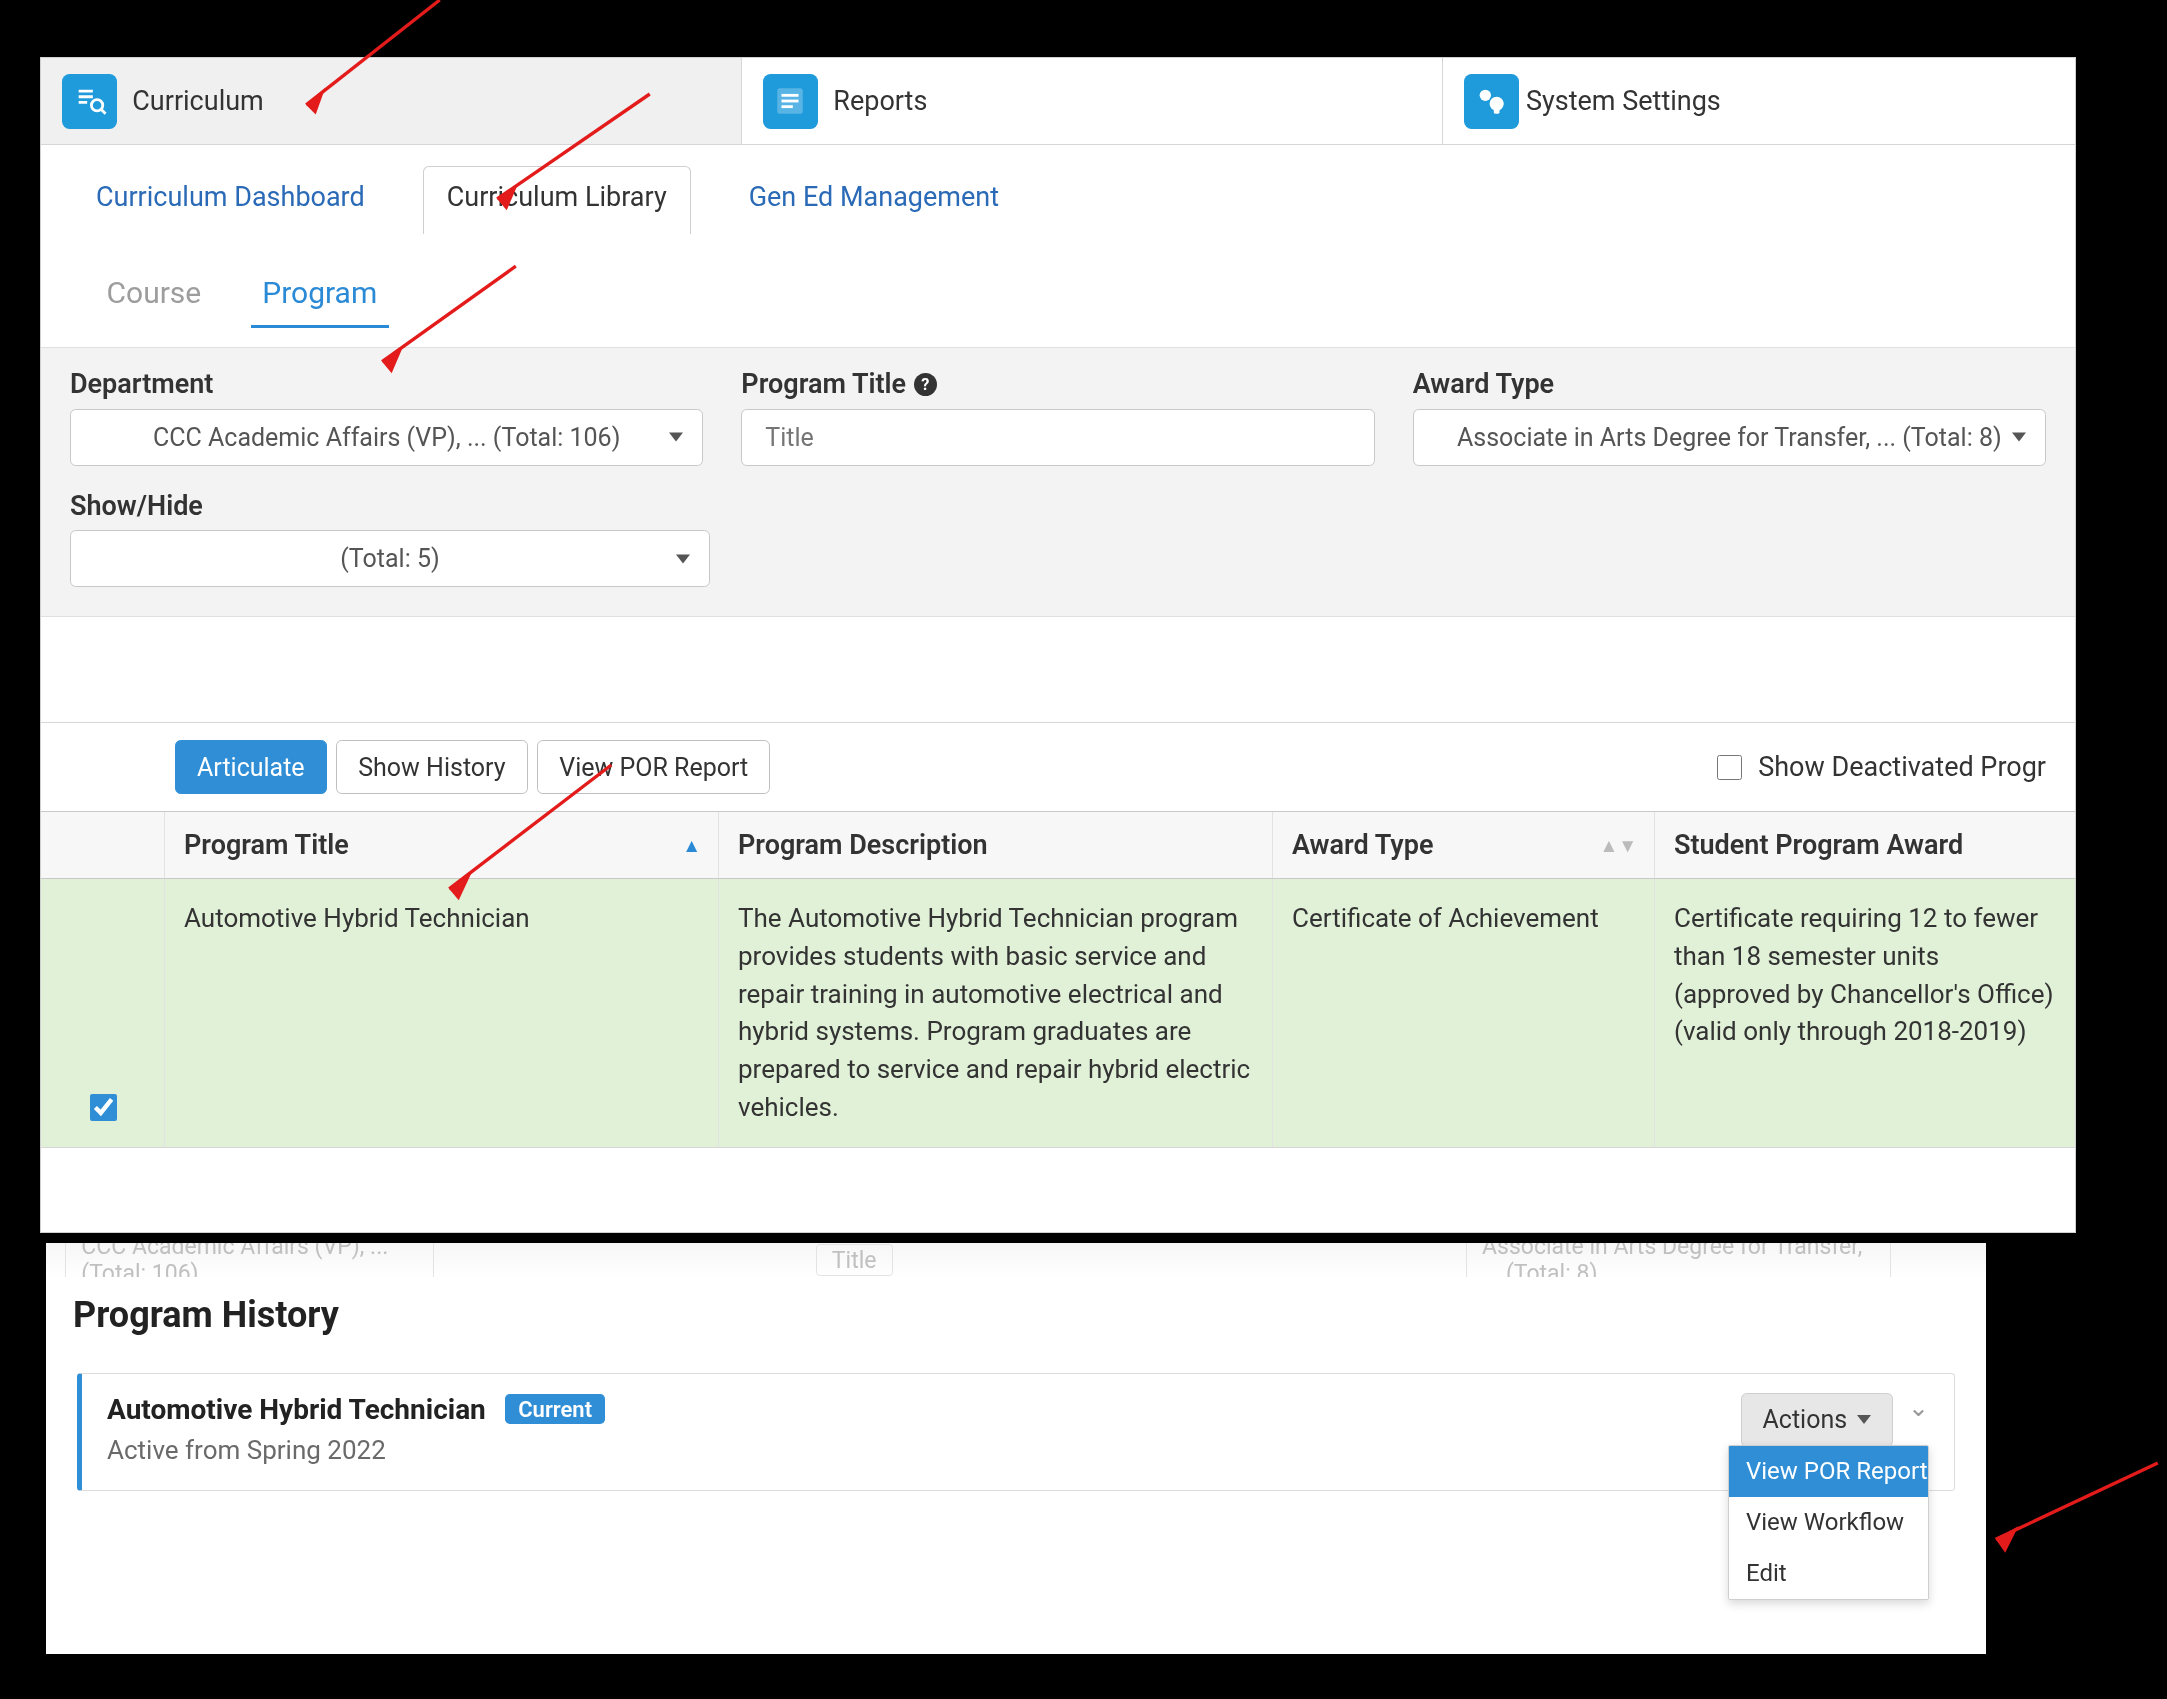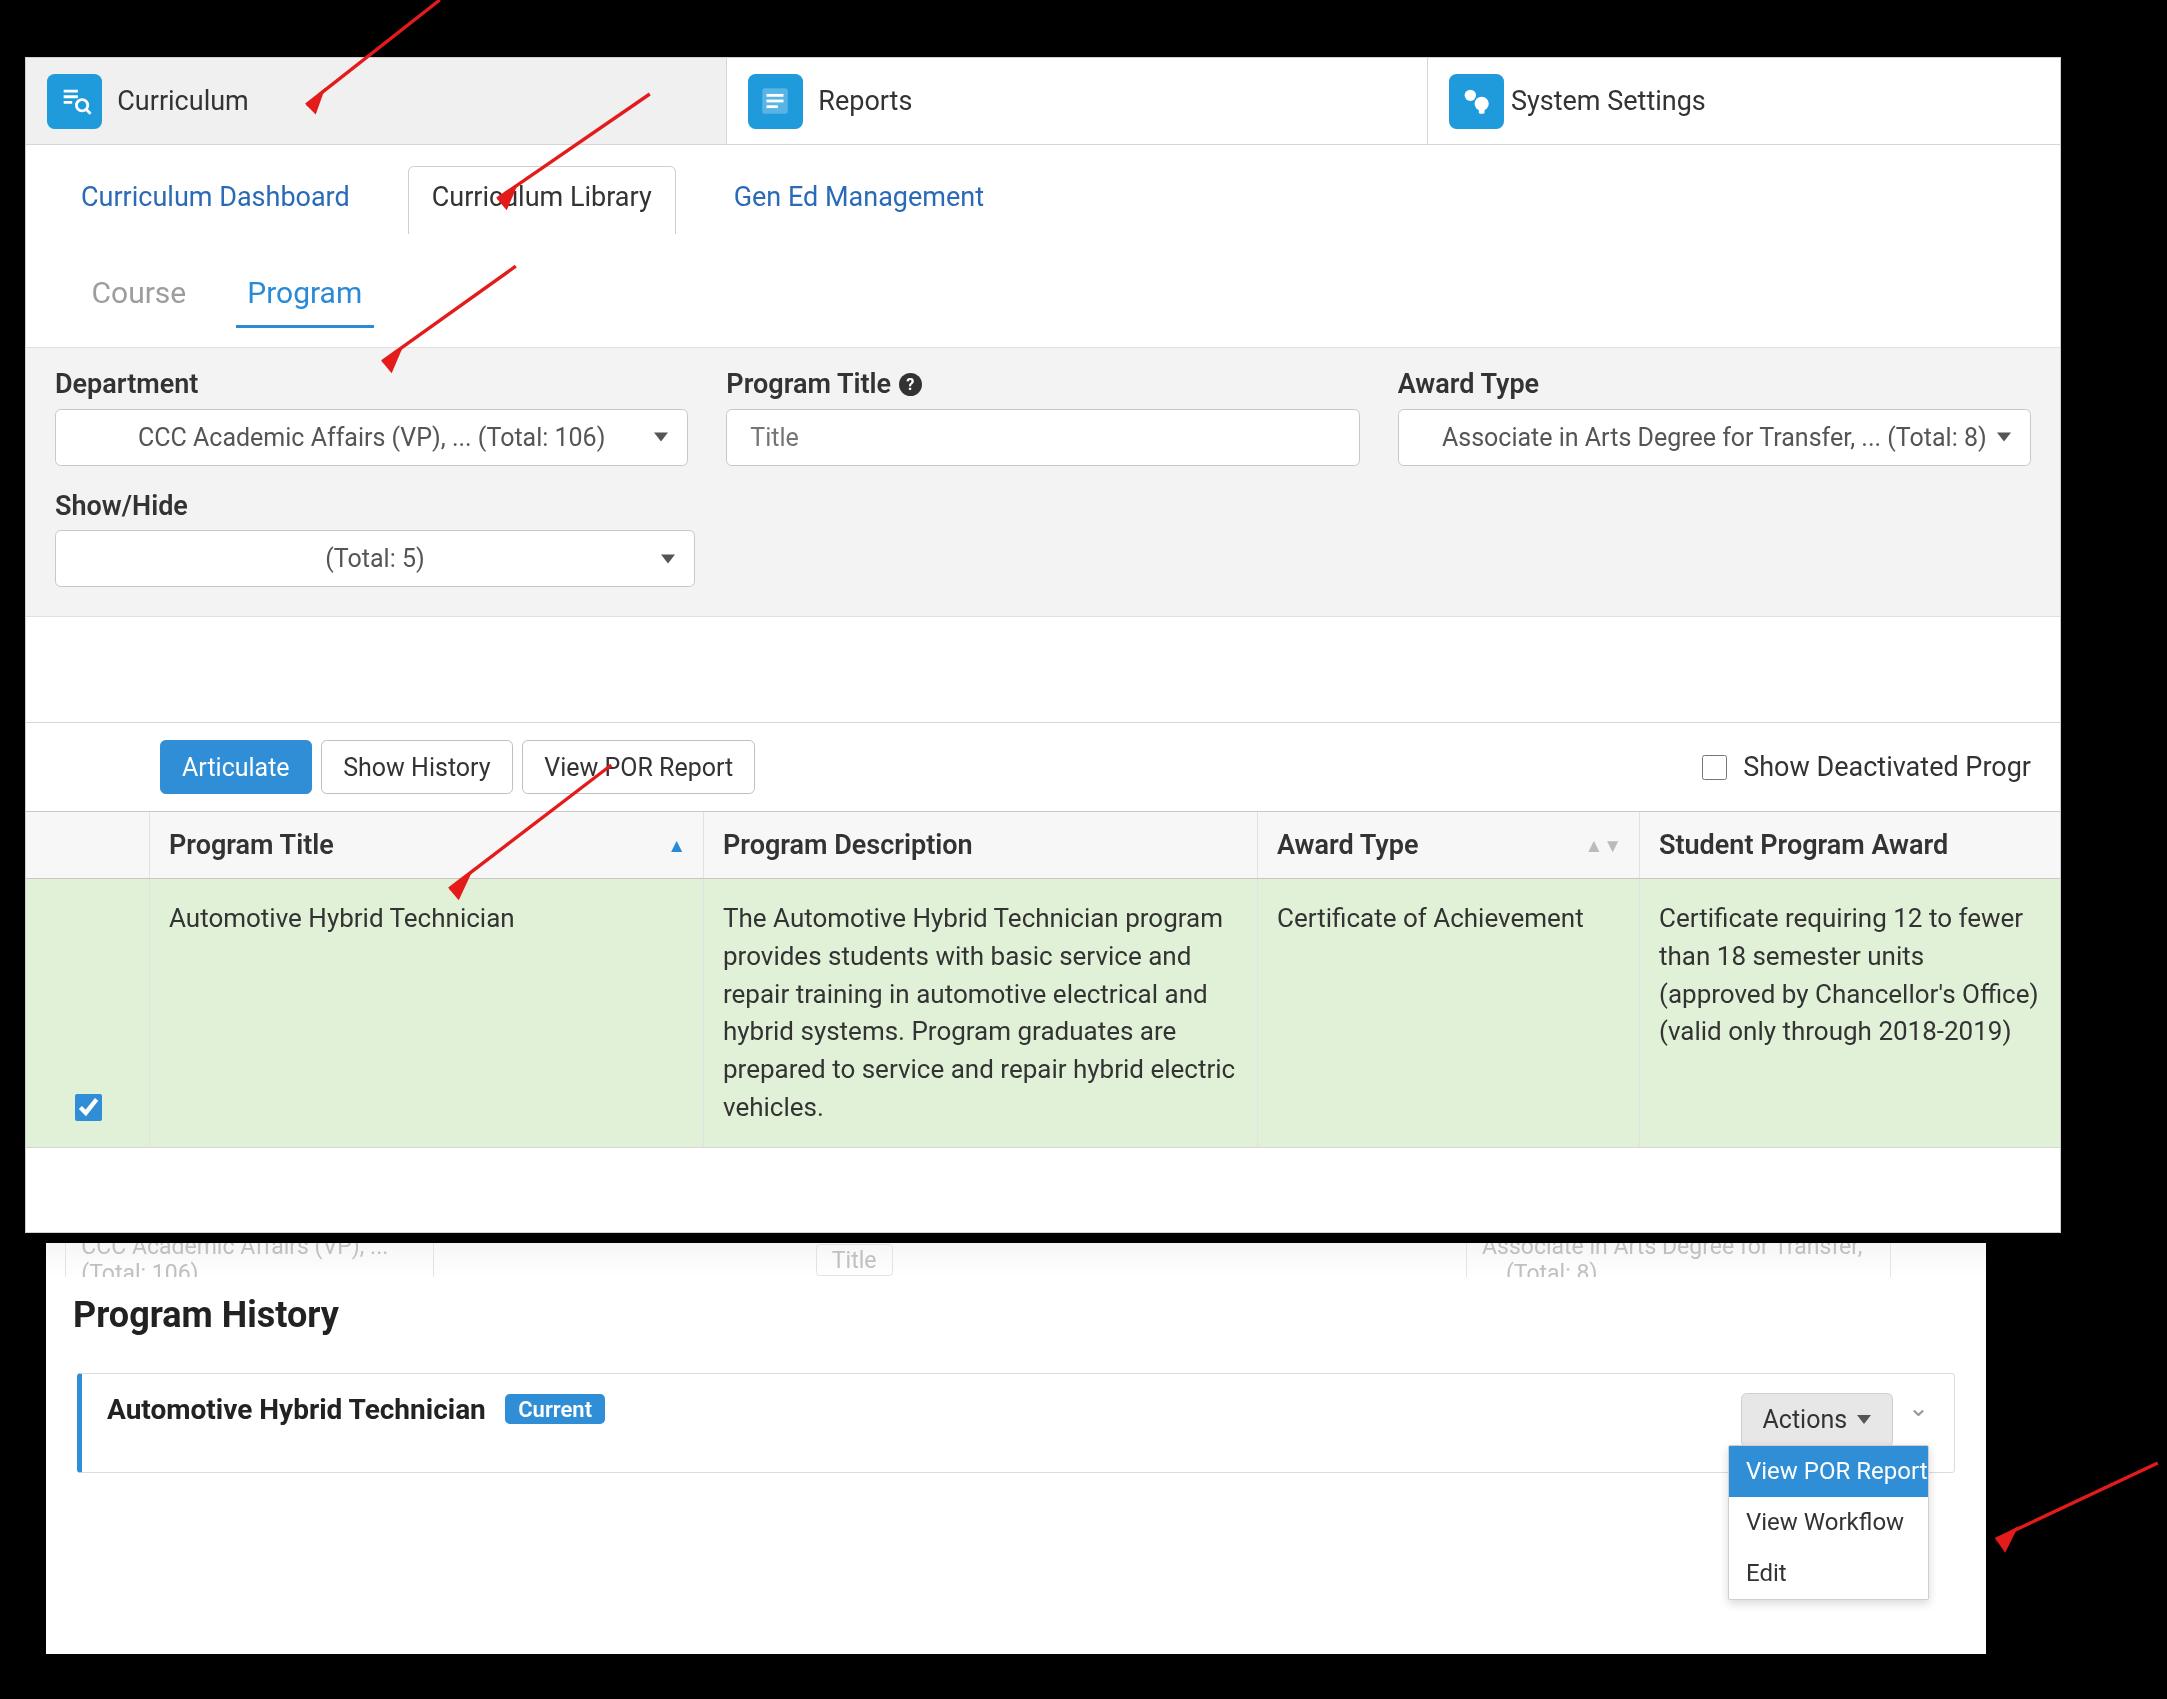--- a/index.html
+++ b/index.html
@@ -1,21 +1,21 @@
 <!DOCTYPE html>
 <html><head>
 <meta charset="utf-8">
 <style>
   * { box-sizing: border-box; font-family: -apple-system, BlinkMacSystemFont, "Segoe UI", Roboto, Helvetica, Arial, sans-serif; }
   html, body { margin:0; padding:0; background:#000; }
   .canvas { width:2168px; height:1700px; position:relative; background:#000; overflow:hidden; }
 
   
   .panel-upper {
-    position:absolute; left:25px; top:57px; width:2036px; height:1176px;
+    position:absolute; left:40px; top:57px; width:2036px; height:1176px;
     background:#fff; border:1px solid #d0d0d0; overflow:hidden;
   }
   
   .topnav { display:flex; height:87px; border-bottom:1px solid #d6d6d6; }
   .topnav-item {
     flex:1; display:flex; align-items:center; gap:15.3px; padding-left:21px;
     border-right:1px solid #d6d6d6; background:#fff; color:#333; font-size:27px; cursor:pointer;
   }
   .topnav-item:last-child { border-right:none; flex:0.9;gap:7px; }
   .topnav-item.active { background:#f0f0f0; }
@@ -269,20 +269,21 @@
     </div>
 
     <div class="history-title">Program History</div>
 
     <div class="history-card">
       <div class="hc-left">
         <div class="hc-title-row">
           <span class="hc-title">Automotive Hybrid Technician</span>
           <span class="badge-current">Current</span>
         </div>
+        <div class="hc-sub">Active from Spring 2022</div>
       </div>
       <div class="hc-right">
         <button class="btn btn-actions">
           <span>Actions</span>
           <span class="caret"></span>
         </button>
         <span class="chevron">⌄</span>
 
         <div class="dropdown">
           <div class="dd-item active">View POR Report</div>

